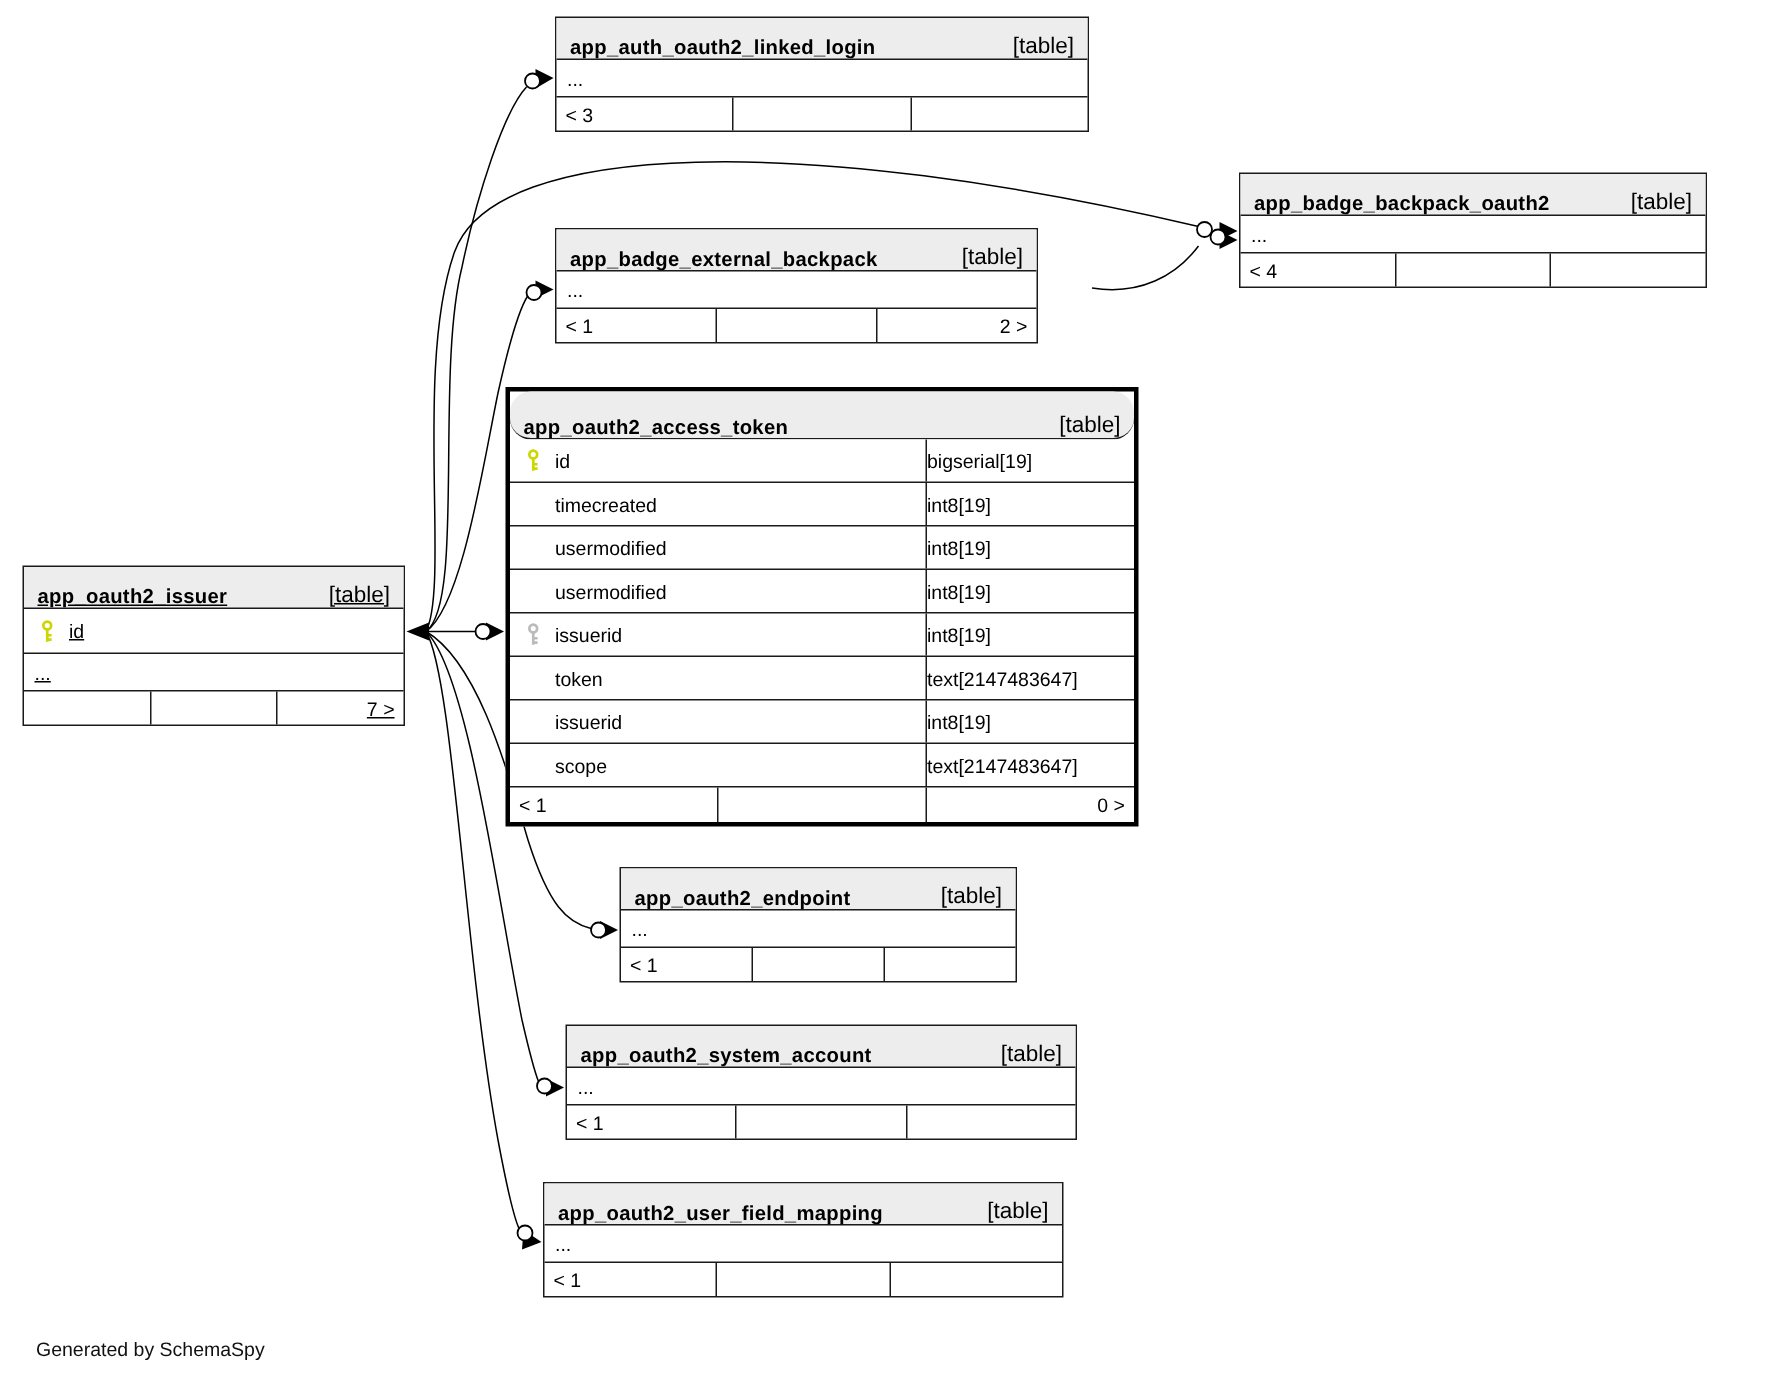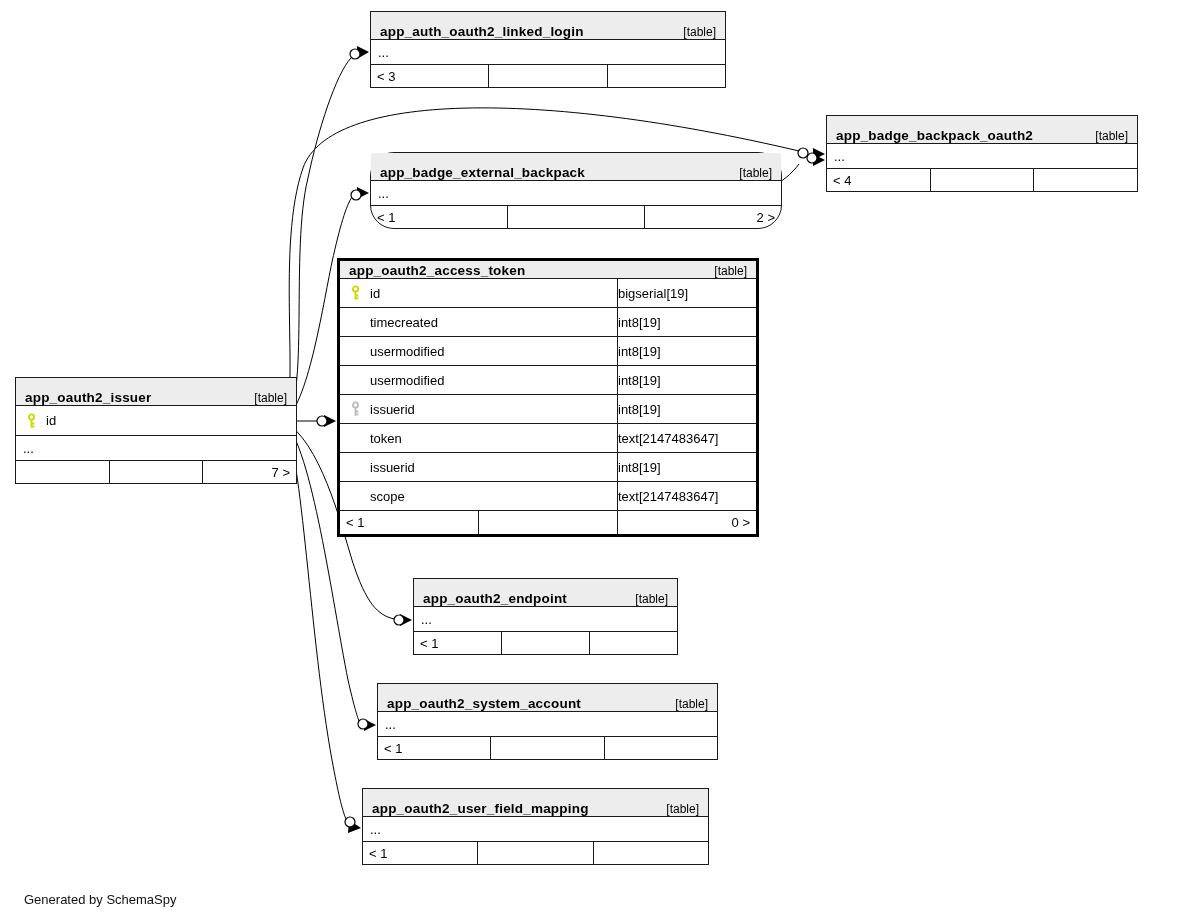--- a/index.html
+++ b/index.html
@@ -12,23 +12,23 @@
   }
   *{box-sizing:border-box;margin:0;padding:0}
   html,body{background:var(--background);}
   body{font-family:"Liberation Sans",sans-serif;}
   .canvas{position:relative;width:1187px;height:921px;background:var(--background);overflow:hidden;}
   .rel-layer{position:absolute;left:0;top:0;z-index:1;}
   .tbl{position:absolute;z-index:2;background:#fff;border:1px solid var(--border);font-size:13px;color:#000;}
   .tbl.thick{border:3px solid #000;}
   .tbl-header{display:flex;justify-content:space-between;align-items:flex-end;height:28px;
     background:var(--table-header-bg);border-bottom:1px solid var(--border);padding:0 9px;}
-  .tbl.thick .tbl-header{height:18px;}
+  .tbl.thick .tbl-header{height:32px;border-radius:14px;}
   .tbl-name{font-weight:bold;font-size:13.5px;letter-spacing:.2px;}
-  .tbl-tag{font-weight:normal;font-size:12px;}
+  .tbl-tag{font-weight:normal;font-size:15px;}
   .tbl-row{display:flex;align-items:center;height:25px;border-bottom:1px solid var(--border);padding:0 7px;font-size:13px;}
   .tbl-row.col-row{height:29px;padding:0;}
   .tbl-row.id-row{height:30px;padding:0;}
   .keycell{width:30px;display:flex;justify-content:center;align-items:center;flex:none;}
   .key{display:inline-flex;}
   .key.pk{color:var(--primary-key);}
   .key.fk{color:var(--foreign-key);}
   .col-name{flex:none;}
   .tbl.thick .col-name{width:247px;}
   .col-type{flex:1;border-left:1px solid var(--border);align-self:stretch;display:flex;align-items:center;padding-left:0;}
@@ -97,21 +97,21 @@
       <span class="tbl-tag">[table]</span>
     </div>
     <div class="tbl-row">...</div>
     <div class="tbl-footer">
       <div class="fcell">&lt; 4</div>
       <div class="fcell"></div>
       <div class="fcell right"></div>
     </div>
   </div>
 
-  <div class="tbl" style="left:370px;top:152px;width:412px;border-radius:24px;">
+  <div class="tbl" style="left:370px;top:152px;width:322px;">
     <div class="tbl-header">
       <span class="tbl-name">app_badge_external_backpack</span>
       <span class="tbl-tag">[table]</span>
     </div>
     <div class="tbl-row">...</div>
     <div class="tbl-footer">
       <div class="fcell">&lt; 1</div>
       <div class="fcell"></div>
       <div class="fcell right">2 &gt;</div>
     </div>
@@ -176,21 +176,21 @@
       <span class="col-name">scope</span>
       <span class="col-type">text[2147483647]</span>
     </div>
     <div class="tbl-footer">
       <div class="fcell">&lt; 1</div>
       <div class="fcell"></div>
       <div class="fcell right">0 &gt;</div>
     </div>
   </div>
 
-  <div class="tbl" style="left:15px;top:377px;width:282px;">
+  <div class="tbl" style="left:15px;top:377px;width:255px;text-decoration:underline;">
     <div class="tbl-header">
       <span class="tbl-name">app_oauth2_issuer</span>
       <span class="tbl-tag">[table]</span>
     </div>
     <div class="tbl-row id-row">
       <span class="keycell">
           <span class="key pk">
             <svg width="11" height="16" viewBox="0 0 11 16">
               <circle cx="5.5" cy="4" r="2.6" fill="none" stroke="currentColor" stroke-width="1.8"></circle>
               <path d="M5.5 6.6 V14.8 M5.5 10.5 H8.4 M5.5 13.4 H8.4" stroke="currentColor" stroke-width="1.8"></path>

